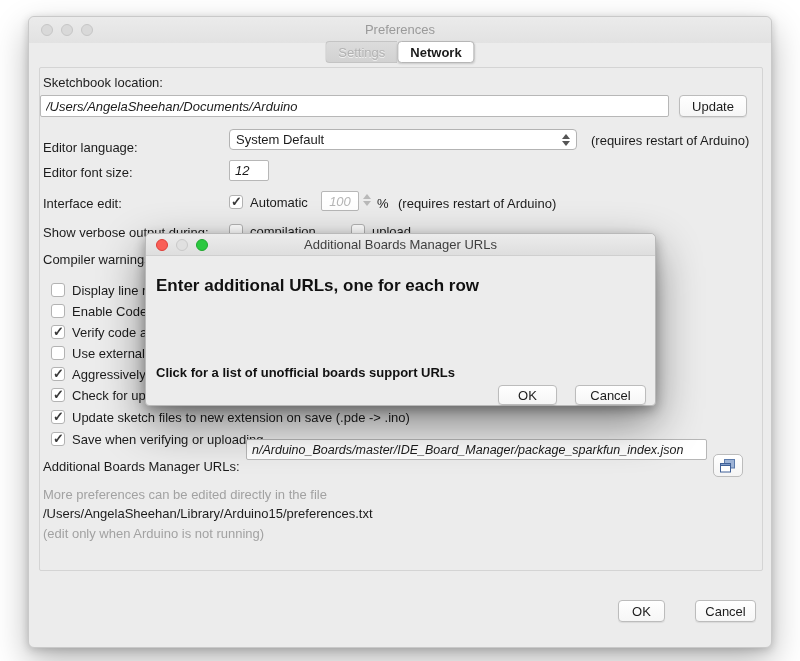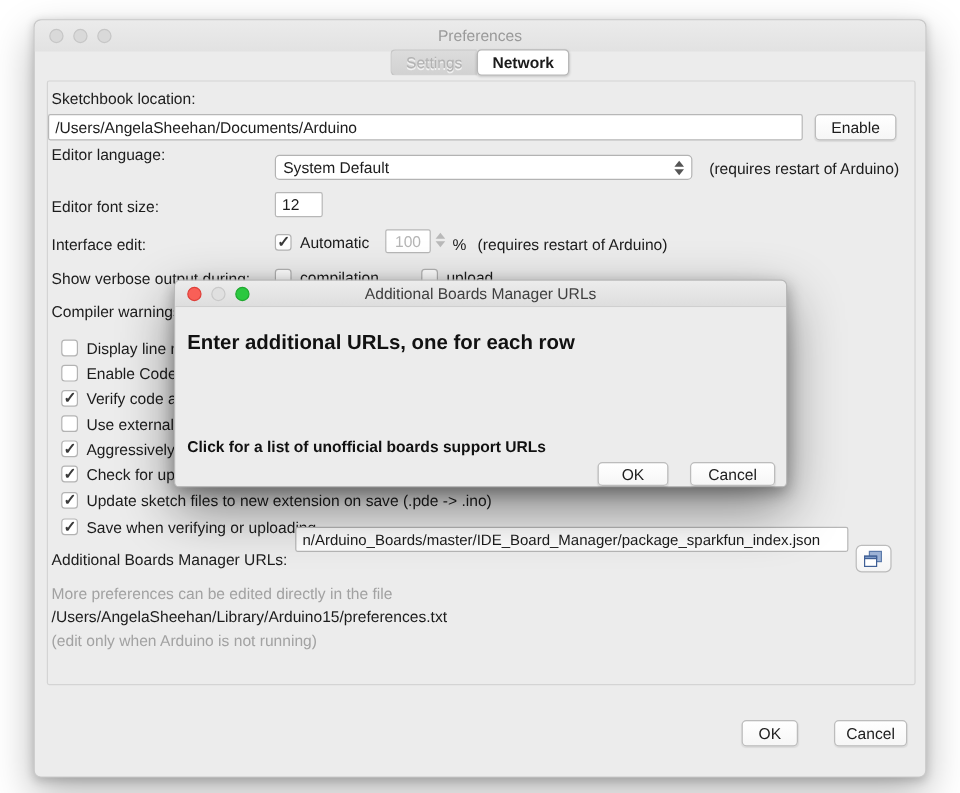--- a/index.html
+++ b/index.html
@@ -35,21 +35,21 @@
 
   .groupbox { position:absolute; left:10px; top:50px; width:724px; height:504px;
     border:1px solid #d4d4d4; border-radius:2px; }
 
   .lbl { position:absolute; font-size:13px; color:#1c1c1c; white-space:nowrap; }
   .note { color:#1c1c1c; }
   .graynote { color:#a2a2a2; }
 
   .tfield { position:absolute; background:#ffffff; border:1px solid #b7b7b7;
     border-radius:2px; font-size:13px; color:#1c1c1c; padding:2px 5px;
-    font-family:"Liberation Sans",sans-serif; }
+    font-family:"Liberation Sans",sans-serif;font-style:italic; }
   input.tfield { outline:none; }
 
   .btn { position:absolute; background:linear-gradient(#ffffff,#f6f6f6);
     border:1px solid #bcbcbc; border-radius:4px; font-size:13px; color:#1c1c1c;
     text-align:center; box-shadow:0 1px 1px rgba(0,0,0,0.08);
     font-family:"Liberation Sans",sans-serif; }
 
   
   .dropdown { position:absolute; background:#ffffff; border:1px solid #b3b3b3;
     border-radius:4px; font-size:13px; color:#1c1c1c; display:flex;
@@ -122,23 +122,23 @@
 
   <div class="tabs">
     <div class="tab settings">Settings</div>
     <div class="tab network">Network</div>
   </div>
 
   <div class="groupbox"></div>
 
   <div class="lbl" style="left:14px; top:58px;">Sketchbook location:</div>
   <input class="tfield" style="left: 11px; top: 78px; width: 629px; height: 22px;" value="/Users/AngelaSheehan/Documents/Arduino">
-  <button class="btn" style="left:650px; top:78px; width:68px; height:22px;">Enable</button>
-
-  <div class="lbl" style="left:14px; top:104px;">Editor language:</div>
+  <button class="btn" style="left:650px; top:78px; width:68px; height:22px;">Update</button>
+
+  <div class="lbl" style="left:14px; top:123px;">Editor language:</div>
   <div class="dropdown" style="left:200px; top:112px; width:348px; height:21px;">
     <span>System Default</span>
     <span class="dd-arrows">
         <i class="up"></i>
         <i class="down"></i>
       </span>
   </div>
   <div class="lbl note" style="left:562px; top:116px;">(requires restart of Arduino)</div>
 
   <div class="lbl" style="left:14px; top:148px;">Editor font size:</div>

